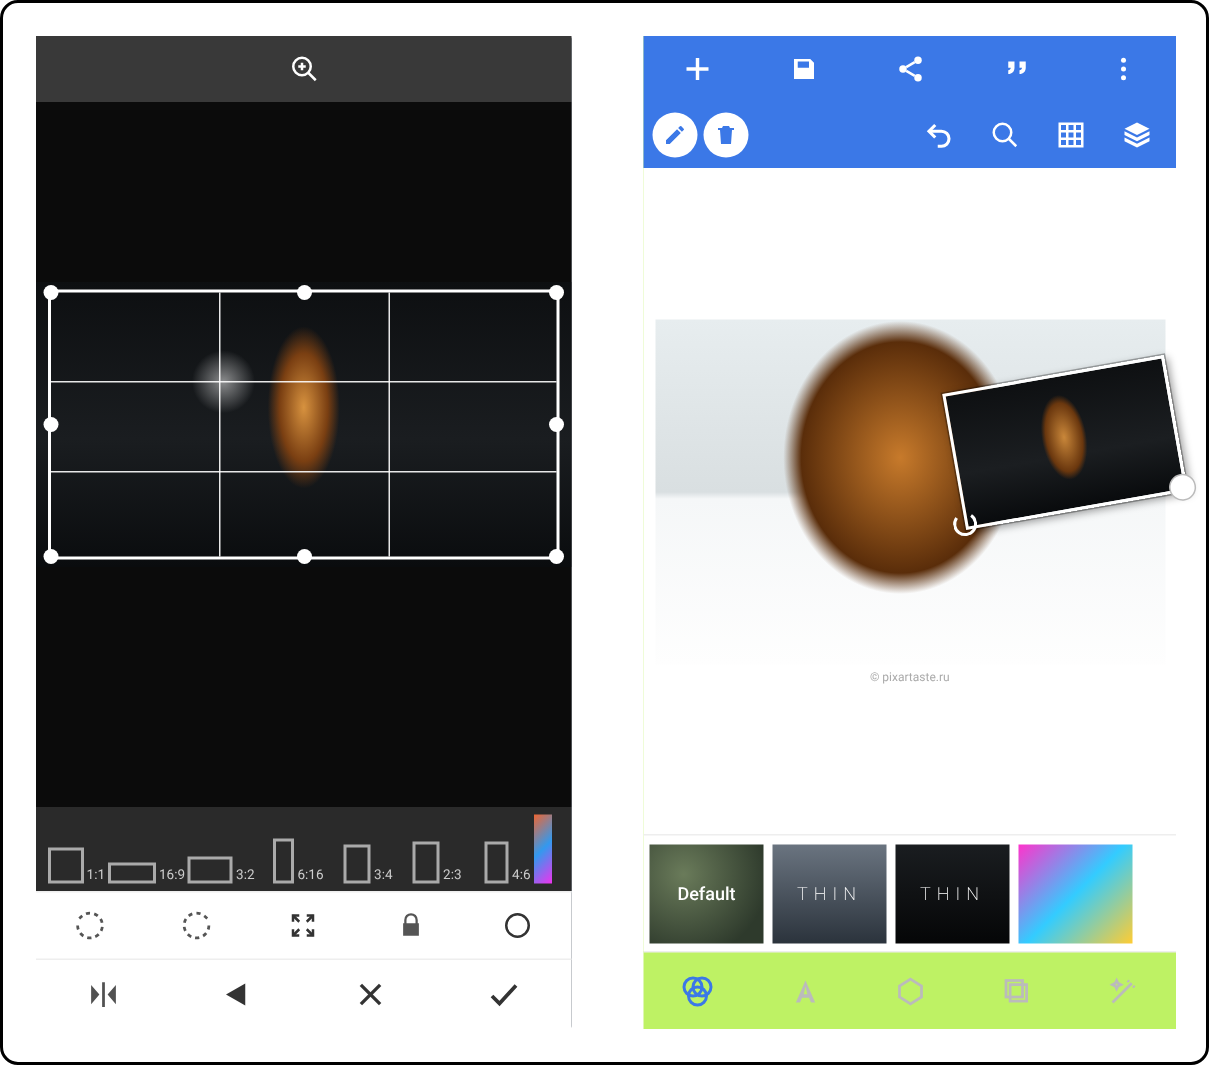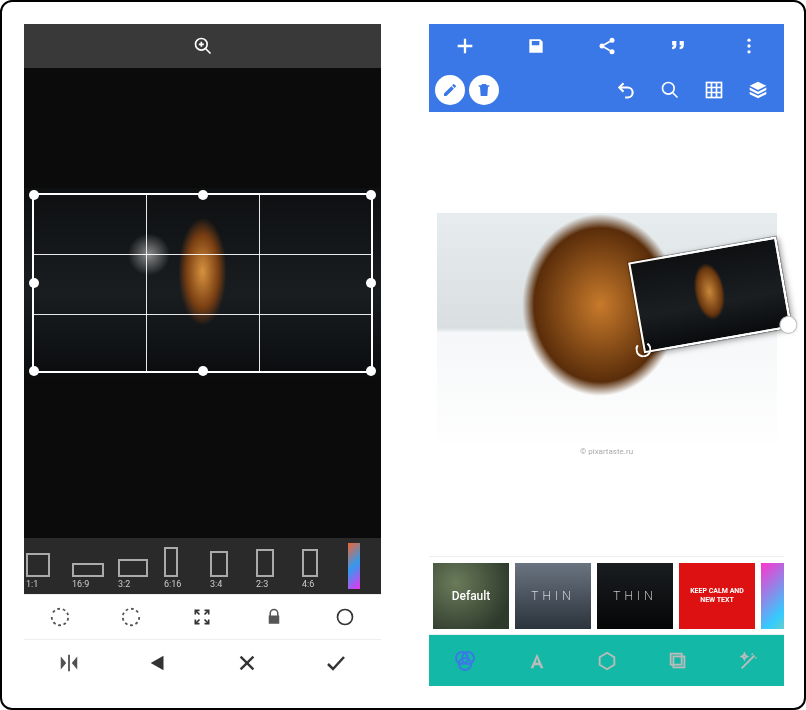--- a/index.html
+++ b/index.html
@@ -86,22 +86,22 @@
     display: flex;
     align-items: center;
     padding: 4px 2px;
     gap: 2px;
     overflow: hidden;
   }
   .ratio-item {
     flex: 0 0 44px;
     height: 46px;
     display: flex;
-    flex-direction: column;
-    align-items: flex-start;
+    flex-direction: row;
+    align-items: flex-end;
     justify-content: flex-end;
     gap: 2px;
     color: #ccc;
     font-size: 9px;
   }
   .ratio-shape {
     border: 2px solid #aaa;
     background: transparent;
   }
   .ratio-peek {
@@ -129,21 +129,21 @@
   .icon-btn {
     width: 44px; height: 40px;
     display: flex; align-items: center; justify-content: center;
     color: #444;
   }
 
   
   .right-inner {
     position: absolute;
     inset: 22px;
-    background: #14b8a6;
+    background: #bef264;
     display: flex;
     flex-direction: column;
   }
   .blue-row {
     height: 44px;
     background: #3b78e7;
     display: flex;
     align-items: center;
     justify-content: space-around;
     color: #fff;
@@ -444,23 +444,20 @@
     <div class="style-strip" id="style-strip">
         <div class="style-tile" style="background: radial-gradient(circle at 30% 30%, rgb(106, 123, 90) 0%, rgb(46, 58, 44) 80%);">
           <span>Default</span>
         </div>
         <div class="style-tile" style="background: linear-gradient(rgb(106, 116, 128), rgb(43, 51, 60)); letter-spacing: 4px; font-weight: 200;">
           <span>THIN</span>
         </div>
         <div class="style-tile" style="background: linear-gradient(rgb(26, 29, 32), rgb(5, 6, 7)); letter-spacing: 4px; font-weight: 200;">
           <span>THIN</span>
         </div>
-        <div class="style-tile" style="background: rgb(221, 17, 17); font-size: 7px; text-align: center; line-height: 1.2; font-weight: 700; padding: 4px;">
-          <span>KEEP CALM AND NEW TEXT</span>
-        </div>
         <div class="style-tile" style="background: linear-gradient(135deg, rgb(255, 51, 204), rgb(51, 204, 255), rgb(255, 204, 51)); font-size: 20px; font-weight: 900;"></div>
       </div>
 
     <div class="bottom-tabs">
       <span class="active">
         <svg width="24" height="24" viewBox="0 0 24 24" fill="none" stroke="currentColor" stroke-width="2">
             <circle cx="9" cy="9" r="6"></circle>
             <circle cx="15" cy="9" r="6"></circle>
             <circle cx="12" cy="15" r="6"></circle>
           </svg>

